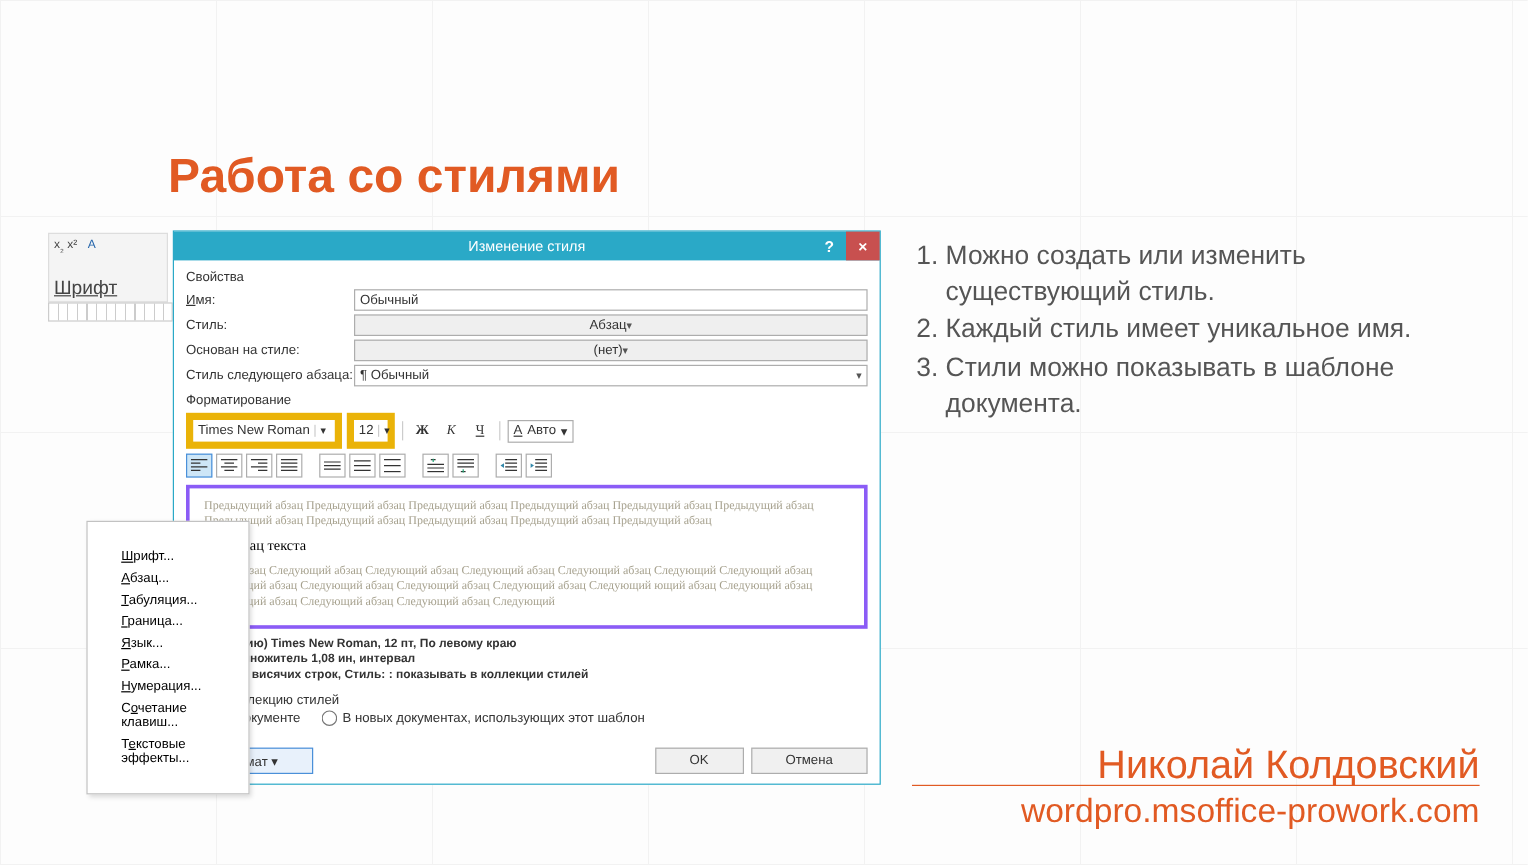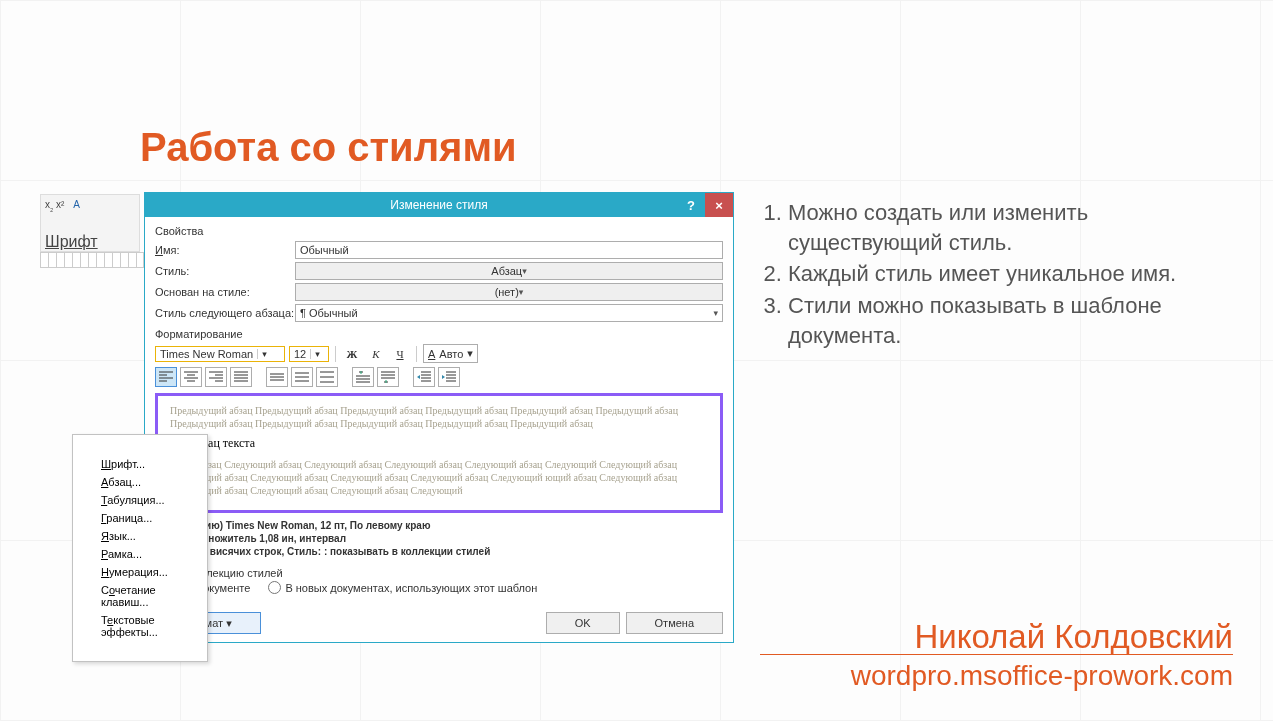--- a/index.html
+++ b/index.html
@@ -135,22 +135,22 @@
   }
   .row .field.gray { background: #efefef; justify-content: center; }
   .toolbar {
     display: flex;
     align-items: center;
     gap: 4px;
     margin: 4px 0;
     flex-wrap: wrap;
   }
   .combo {
-    height: 16px;
-    border: 1px solid #eab308;
+    height: 30px;
+    border: 6px solid #eab308;
     display: inline-flex;
     align-items: center;
     padding: 0 4px;
     font-size: 11px;
     gap: 4px;
   }
   .combo .chev { font-size: 9px; border-left: 1px solid #ccc; padding-left: 4px; }
   .tbtn {
     width: 20px; height: 19px;
     border: 1px solid transparent;

